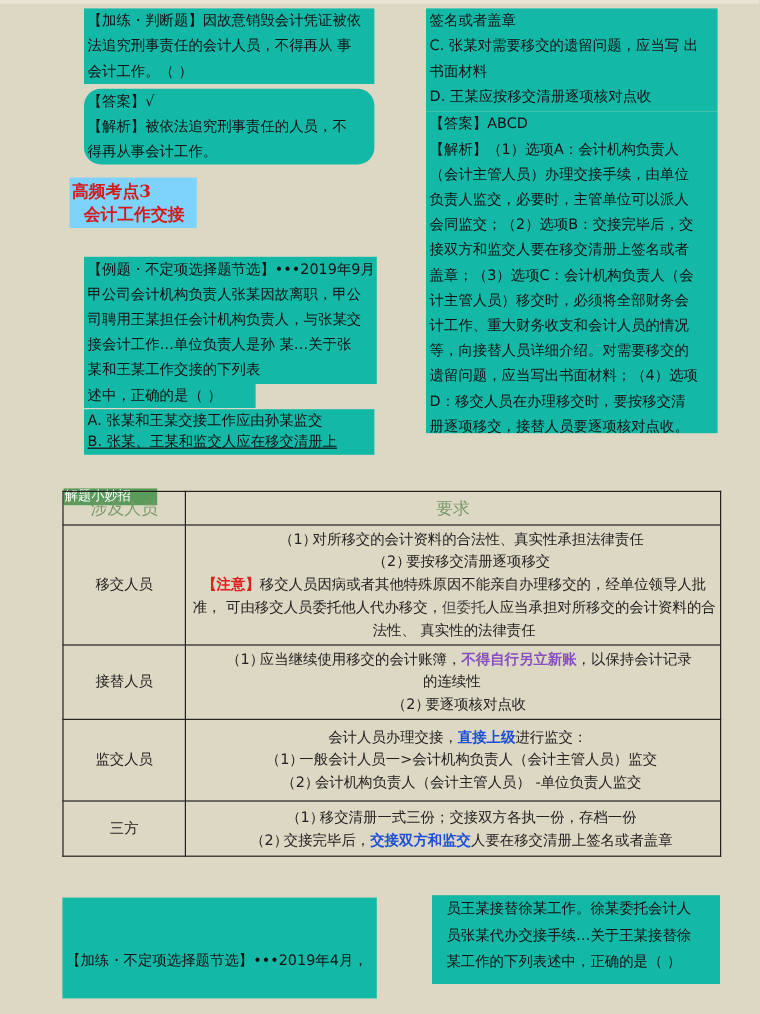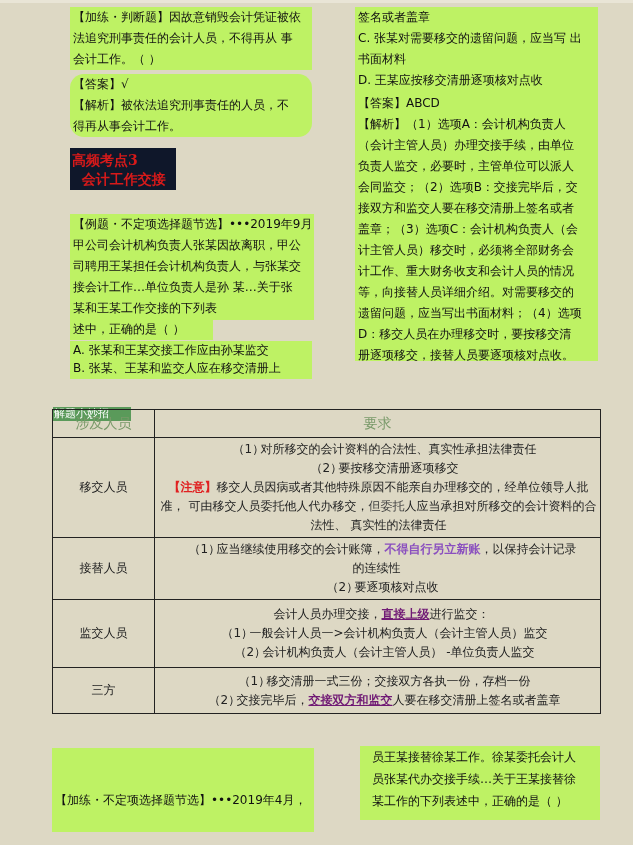--- a/index.html
+++ b/index.html
@@ -7,50 +7,50 @@
   body {
     background: #ddd8c4;
     font-family: "DejaVu Sans", "Liberation Sans", sans-serif;
     font-size: 12px;
     color: #111;
     position: relative;
   }
   .top-strip { position:absolute; left:0; top:0; width:633px; height:3px; background:#e9e5d6; }
   .box {
     position: absolute;
-    background: #bef264;
+    background: #14b8a6;
     line-height: 21px;
     font-size: 12px;
     padding: 0 3px;
     white-space: nowrap;
     overflow: hidden;
   }
   .line { display:block; height:21px; }
   .red-heading {
-    position:absolute; left:70px; top:148px; width:106px; height:42px;
-    background:#0f172a; color:#d61a1a; font-family:"DejaVu Serif","Liberation Serif",serif;
+    position:absolute; left:58px; top:148px; width:106px; height:42px;
+    background:#7dd3fc; color:#d61a1a; font-family:"DejaVu Serif","Liberation Serif",serif;
     font-weight:bold; font-size:14px; line-height:19px; padding:3px 2px;
   }
   .tip-badge {
     position:absolute; left:53px; top:407px; width:78px; height:14px;
     background:#5a9a5a; color:#fff; font-size:11px; line-height:14px; padding-left:1px;
   }
   table.rules {
     position:absolute; left:52px; top:409px; width:549px;
     border-collapse: collapse; font-size:12px; color:#222;
   }
   table.rules td { border:1px solid #222; vertical-align: middle; text-align: center; }
   table.rules td.role { width:102px; text-align:center; }
   table.rules td.req { padding:2px 2px 2px 4px; line-height:19px; }
   .hdr td { height:28px; color:#7a9a6a; font-size:14px; text-align:center; }
   .r-num { display:inline-block; width:40px; padding-left:12px; }
   .note { color:#e02020; font-weight:bold; }
   .green { color:#404040; }
   .purple { color:#8a4fbf; font-weight:bold; }
-  .purple-u { color:#701a75; font-weight:bold; text-decoration: underline; }
+  .purple-u { color:#1d4ed8; font-weight:bold; }
 </style>
 </head>
 <body>
 
 <div class="top-strip"></div>
 
 <div class="box" style="left:70px; top:7px; width:242px; height:63px;">
   <span class="line">【加练・判断题】因故意销毁会计凭证被依</span>
   <span class="line">法追究刑事责任的会计人员，不得再从  事</span>
   <span class="line">会计工作。（     ）</span>
@@ -72,21 +72,21 @@
   <span class="line">甲公司会计机构负责人张某因故离职，甲公</span>
   <span class="line">司聘用王某担任会计机构负责人，与张某交</span>
   <span class="line">接会计工作…单位负责人是孙  某…关于张</span>
   <span class="line">某和王某工作交接的下列表</span>
 </div>
 <div class="box" style="left:70px; top:319px; width:143px; height:21px;">
   <span class="line">述中，正确的是（       ）</span>
 </div>
 <div class="box" style="left:70px; top:341px; width:242px; height:38px; line-height:18px;">
   <span style="display:block;height:18px;">A. 张某和王某交接工作应由孙某监交</span>
-  <span style="display:block;height:18px;">B. 张某、王某和监交人应在移交清册上</span>
+  <span style="display:block;height:18px;text-decoration:underline;">B. 张某、王某和监交人应在移交清册上</span>
 </div>
 
 <div class="box" style="left:355px; top:7px; width:243px; height:86px;">
   <span class="line">签名或者盖章</span>
   <span class="line">C. 张某对需要移交的遗留问题，应当写  出</span>
   <span class="line">书面材料</span>
   <span class="line">D. 王某应按移交清册逐项核对点收</span>
 </div>
 <div class="box" style="left:355px; top:93px; width:243px; height:268px; line-height:21.5px;">
   <span class="line">【答案】ABCD</span>

